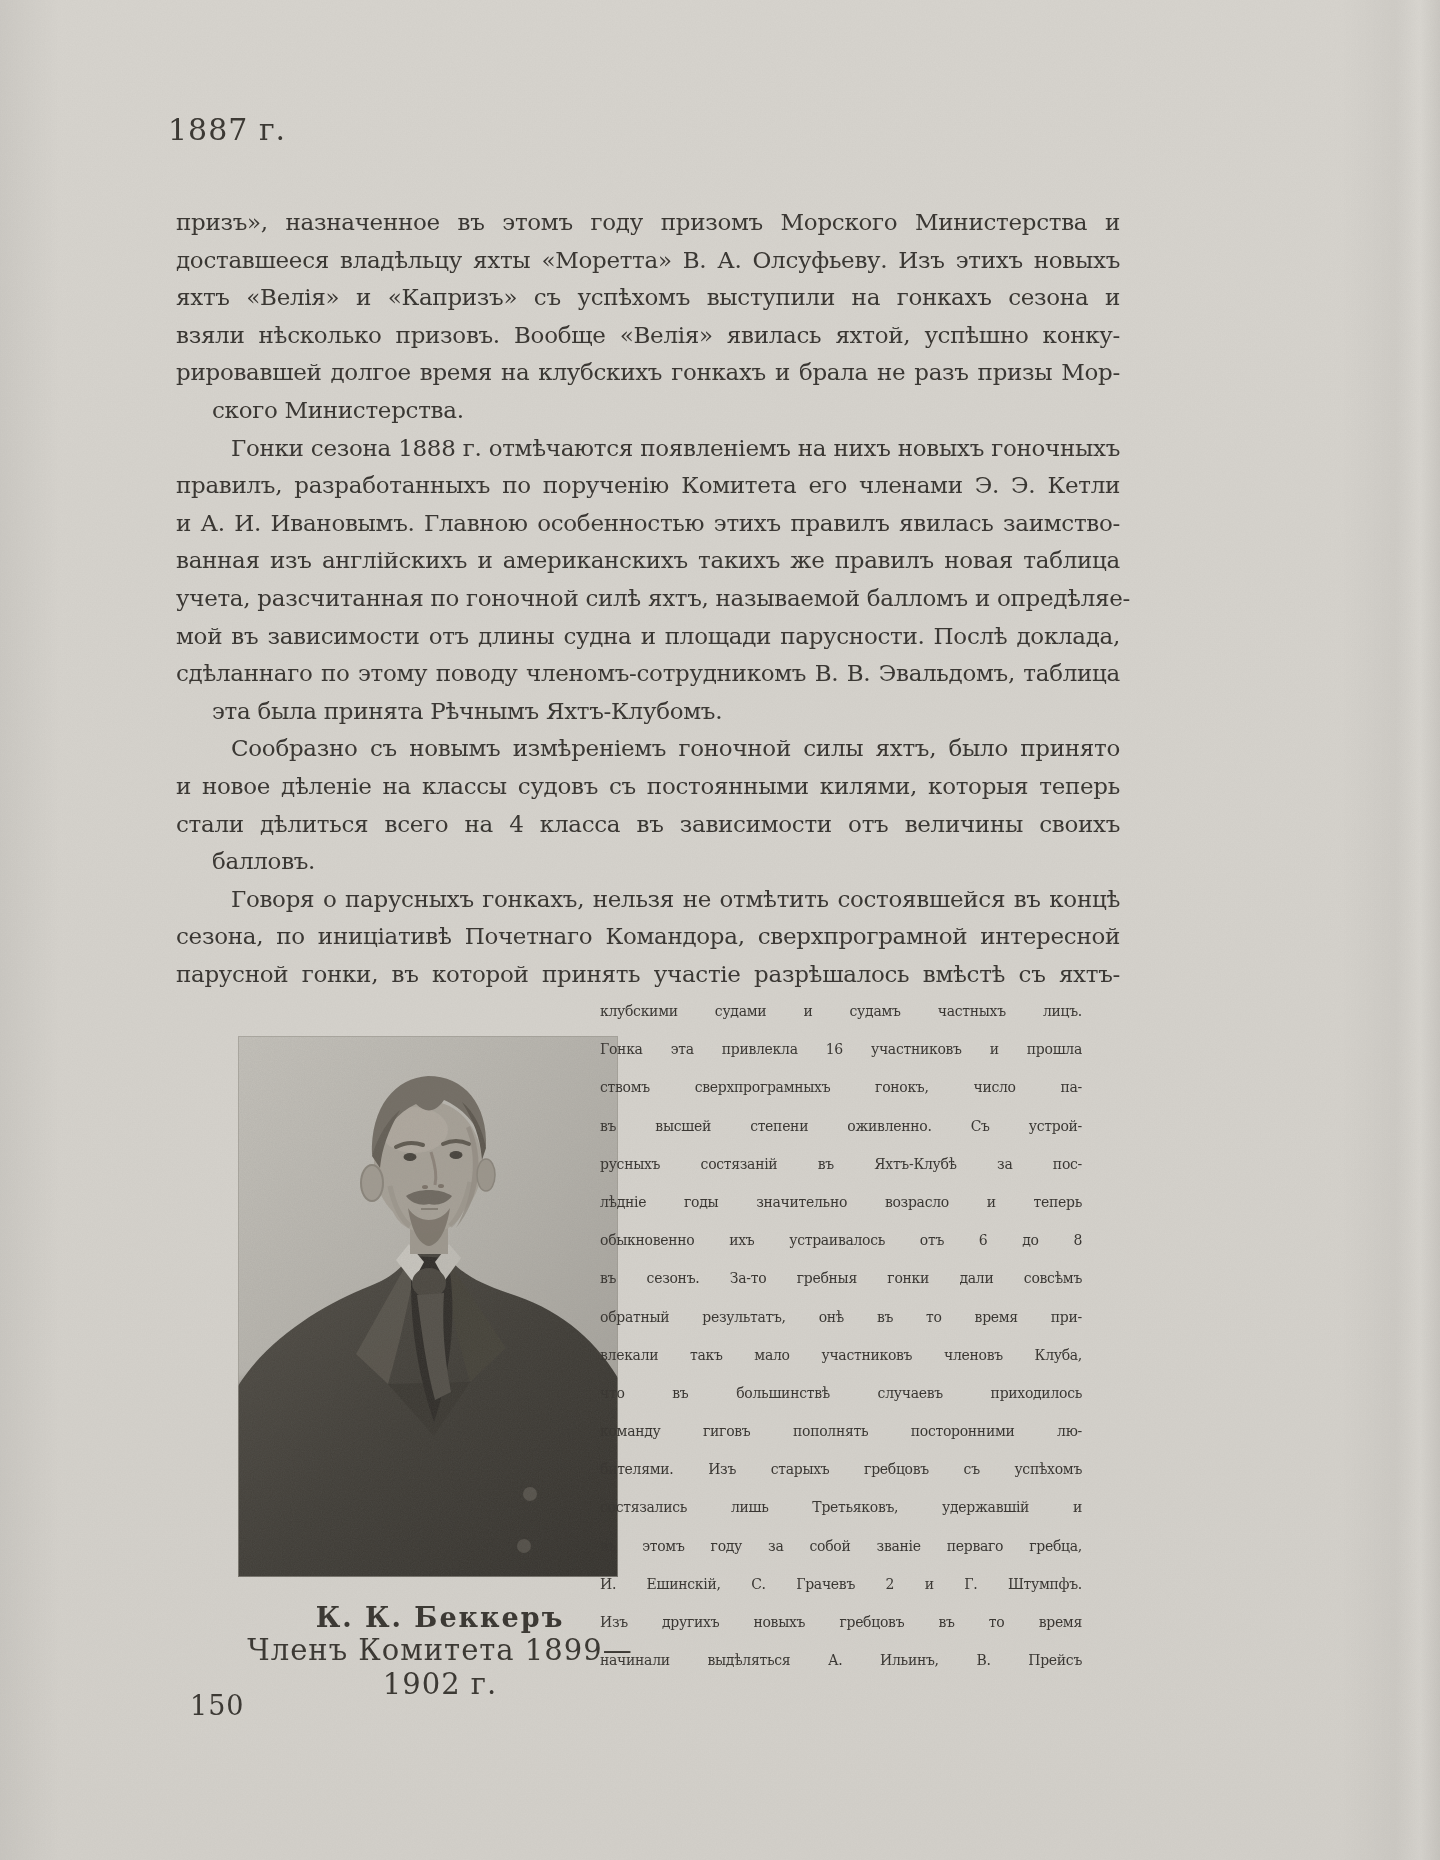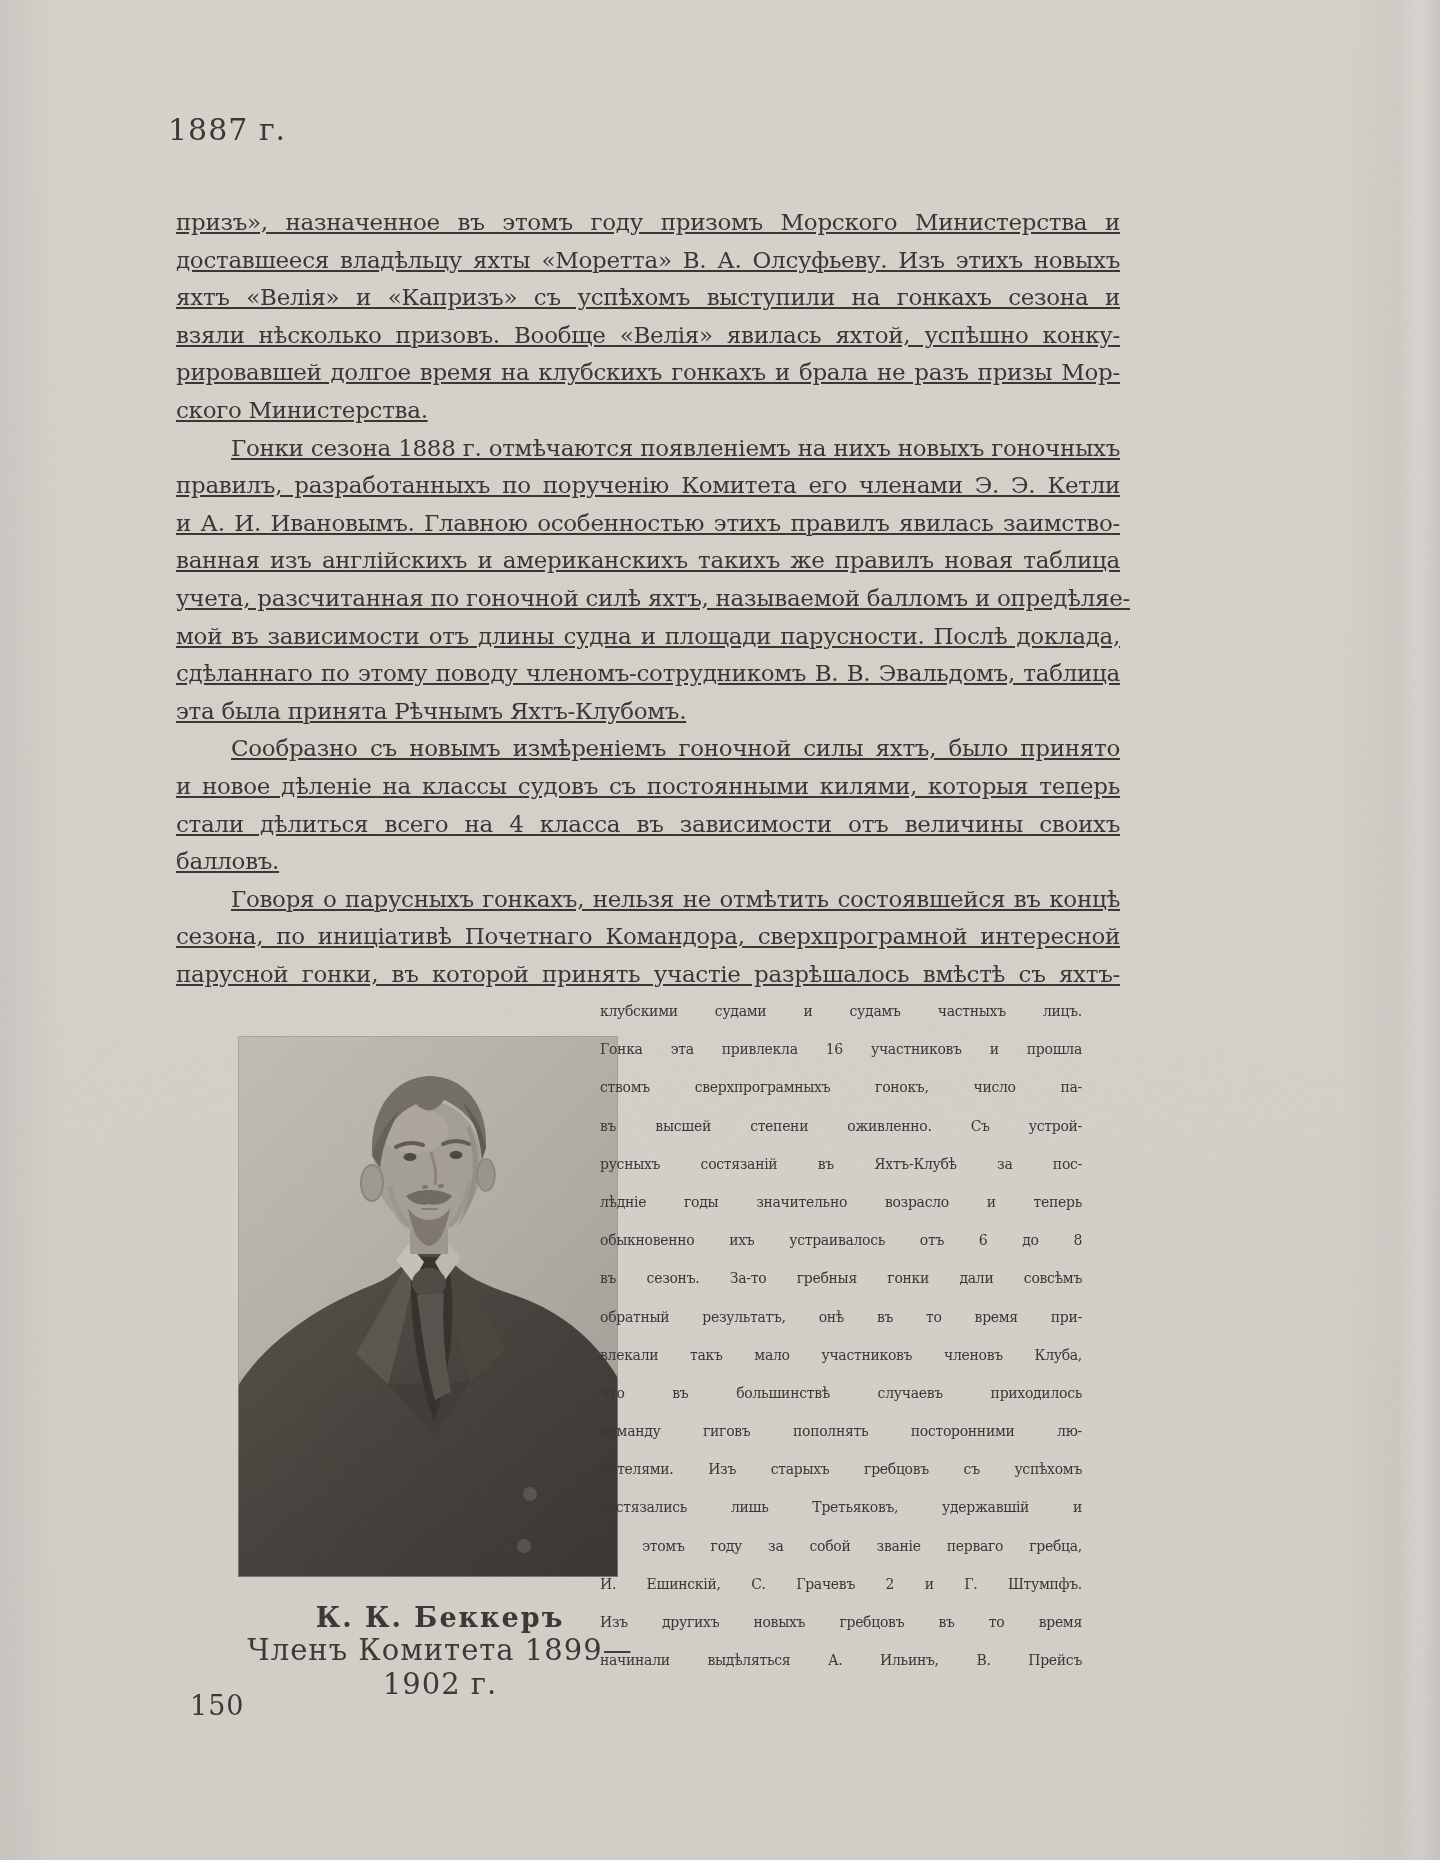--- a/index.html
+++ b/index.html
@@ -24,34 +24,34 @@
     pointer-events:none;
   }
   .year-heading{
     position:absolute;left:168px;top:112px;
     font-size:30px;letter-spacing:1px;color:#3b3833;
   }
   .main-text{
     position:absolute;left:176px;top:204px;width:944px;
     font-size:23px;letter-spacing:-0.3px;
   }
-  .main-text .line{height:37.6px;line-height:37.6px;text-decoration:underline;}
+  .main-text .line{height:37.6px;line-height:37.6px;}
   .col-text{
     position:absolute;left:600px;top:992px;width:482px;
     font-size:14px;letter-spacing:-0.3px;
   }
   .col-text .line{height:38.2px;line-height:38.2px;}
   .line{
     text-align:justify;
     -moz-text-align-last:justify;
     text-align-last:justify;
     white-space:nowrap;
     overflow:visible;
   }
-  .line.end{text-align-last:left;-moz-text-align-last:left;}
+  .line.end{text-align-last:left;margin-left:36px;-moz-text-align-last:left;}
   .line.ind{padding-left:55px;}
   .portrait{
     position:absolute;left:238px;top:1036px;width:380px;height:541px;
   }
   .portrait svg{display:block;width:100%;height:100%;}
   .caption{
     position:absolute;left:220px;top:1602px;width:440px;
     text-align:center;color:#3b3833;
   }
   .cap-name{font-size:27px;font-weight:700;letter-spacing:2px;}

